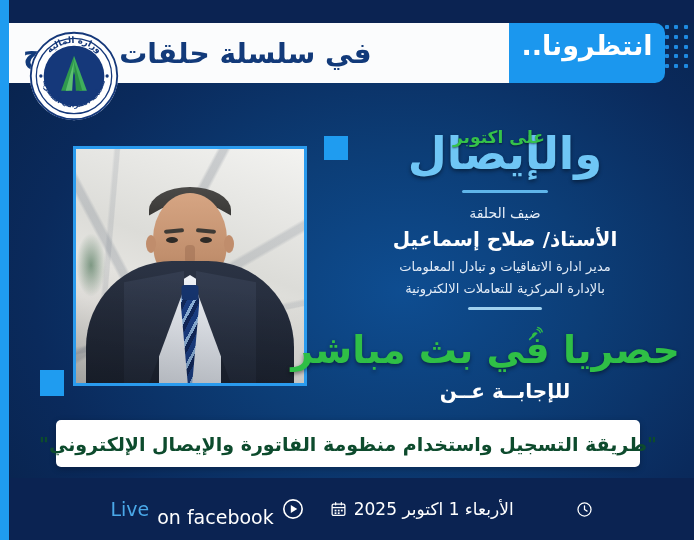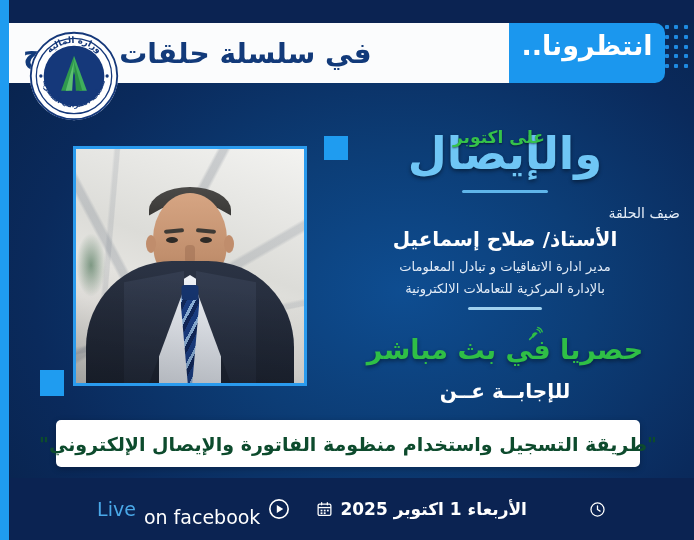--- a/index.html
+++ b/index.html
@@ -242,34 +242,33 @@
     width:86px; height:3px;
     background:#5fb5ea;
     margin:7px auto 10px auto;
     border-radius:2px;
   }
   .divider.thin { width:74px; height:3px; background:#9fd0ef; margin:9px auto 12px auto; }
 
   .guest-label {
     font-size:14px; color:#e6eef8; font-weight:normal;
     line-height:20px;
-    text-align:right;
   }
   .guest-name {
     font-size:20px; font-weight:bold; color:#ffffff;
     line-height:30px; margin-top:1px;
   }
   .guest-role {
     font-size:13px; color:#e3ecf7; line-height:19px;
     margin-top:3px;
   }
 
   .live-line {
     position:relative;
-    font-size:27px; font-weight:bold; color:#2fbf46;
+    font-size:38px; font-weight:bold; color:#2fbf46;
     line-height:40px;
     text-shadow:0 2px 4px rgba(0,0,0,.45);
     white-space:nowrap;
     margin-top:20px;
   }
   .sat-icon{
     position:absolute; top:-4px; left:50%; margin-left:22px;
     width:16px; height:16px;
   }
   .answer-line {
@@ -298,21 +297,21 @@
   .footer {
     position:absolute; left:9px; bottom:0;
     width:685px; height:62px;
     background:#0b2352;
     display:flex; align-items:center; justify-content:center;
     gap:26px;
     z-index:7;
   }
   .footer-item {
     display:flex; align-items:center; gap:7px;
-    color:#ffffff; font-size:17px; font-weight:bold;
+    color:#ffffff; font-size:17px; font-weight:normal;
     white-space:nowrap;
   }
   .footer-item svg { display:block; }
   .fb-item {
     display:flex; align-items:center; gap:8px;
     font-size:19px; font-weight:normal;
     direction:ltr;
     white-space:nowrap;
   }
   .fb-live { color:#4aa8e8;text-align:right; }

